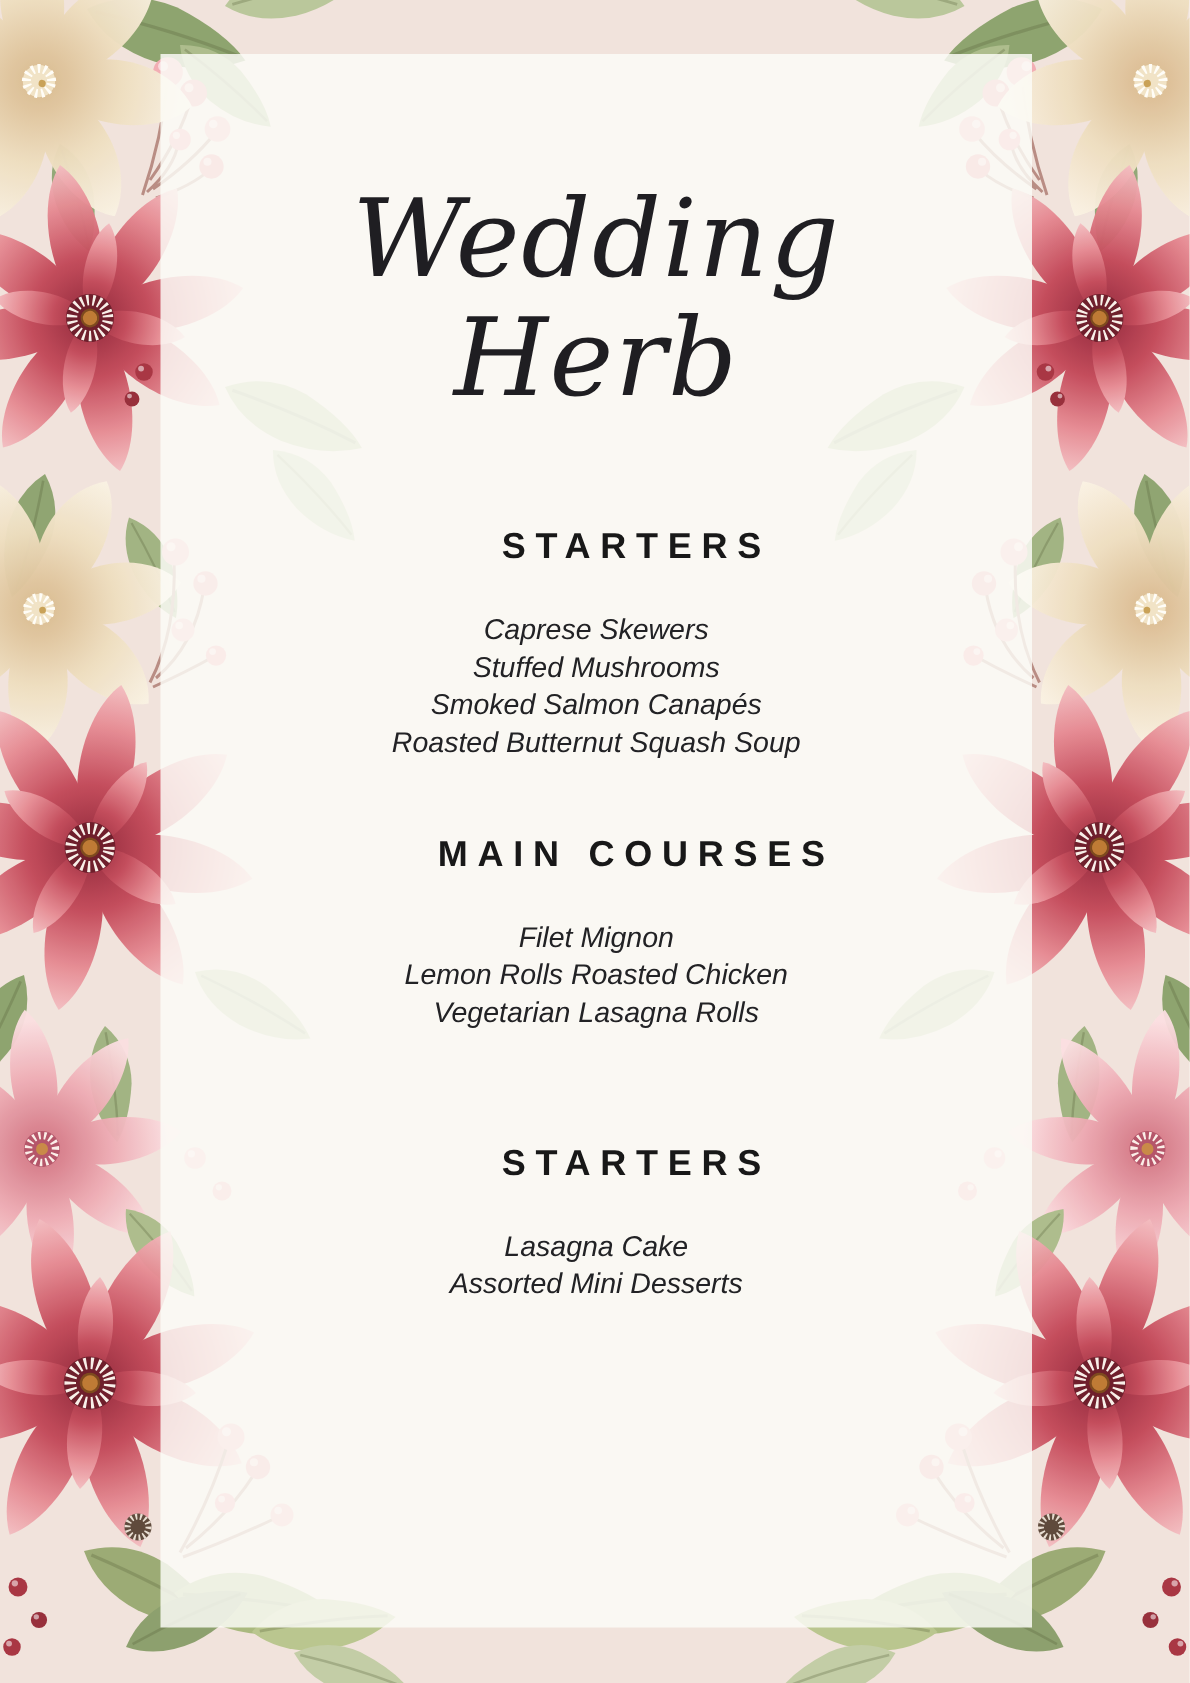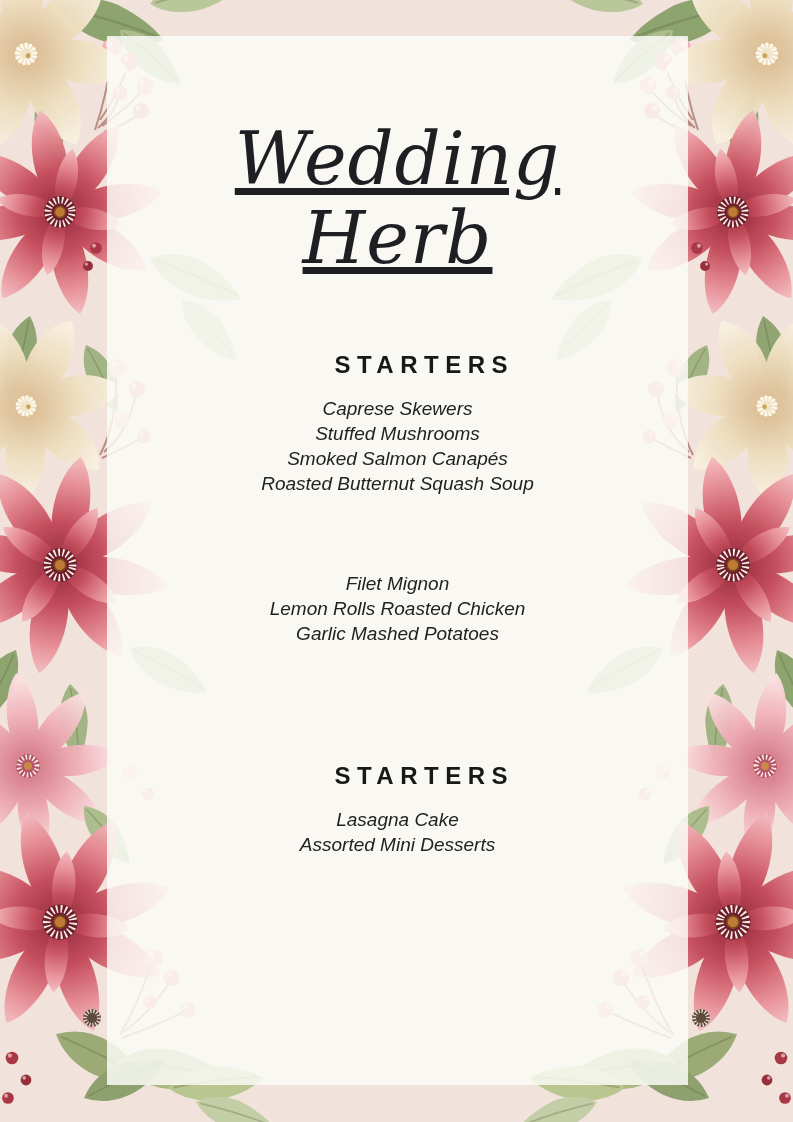--- a/index.html
+++ b/index.html
@@ -34,21 +34,20 @@
     top: 84px;
     left: 0;
     right: 0;
     text-align: center;
     font-family: "DejaVu Serif", serif;
     font-style: italic;
     font-size: 72px;
     line-height: 79px;
     color: #1f1e22;
     letter-spacing: 1px;
-    text-decoration: underline;
   }
   .section {
     position: absolute;
     left: 0;
     right: 0;
     text-align: center;
   }
   .section.s0 { top: 314px; }
   .section.s1 { top: 519px; }
   .section.s2 { top: 725px; }
@@ -57,21 +56,21 @@
     font-family: "Liberation Sans", sans-serif;
     font-weight: 700;
     font-size: 24px;
     line-height: 30px;
     letter-spacing: 6.5px;
     text-indent: 6.5px;
     color: #181818;
     margin-left: 47px;
   }
   .section-items {
-    margin-top: 16px;
+    margin-top: 28px;
   }
   .menu-item {
     font-family: "Liberation Sans", sans-serif;
     font-style: italic;
     font-size: 19px;
     line-height: 25px;
     color: #222225;
   }
 </style>
 </head>
@@ -246,24 +245,25 @@
     <div class="section-heading">STARTERS</div>
     <div class="section-items">
         <div class="menu-item">Caprese Skewers</div>
         <div class="menu-item">Stuffed Mushrooms</div>
         <div class="menu-item">Smoked Salmon Canapés</div>
         <div class="menu-item">Roasted Butternut Squash Soup</div>
       </div>
   </div>
 
   <div class="section s1">
+    <div class="section-heading">MAIN COURSES</div>
     <div class="section-items">
         <div class="menu-item">Filet Mignon</div>
         <div class="menu-item">Lemon Rolls Roasted Chicken</div>
-        <div class="menu-item">Garlic Mashed Potatoes</div>
+        <div class="menu-item">Vegetarian Lasagna Rolls</div>
       </div>
   </div>
 
   <div class="section s2">
     <div class="section-heading">STARTERS</div>
     <div class="section-items">
         <div class="menu-item">Lasagna Cake</div>
         <div class="menu-item">Assorted Mini Desserts</div>
       </div>
   </div>

